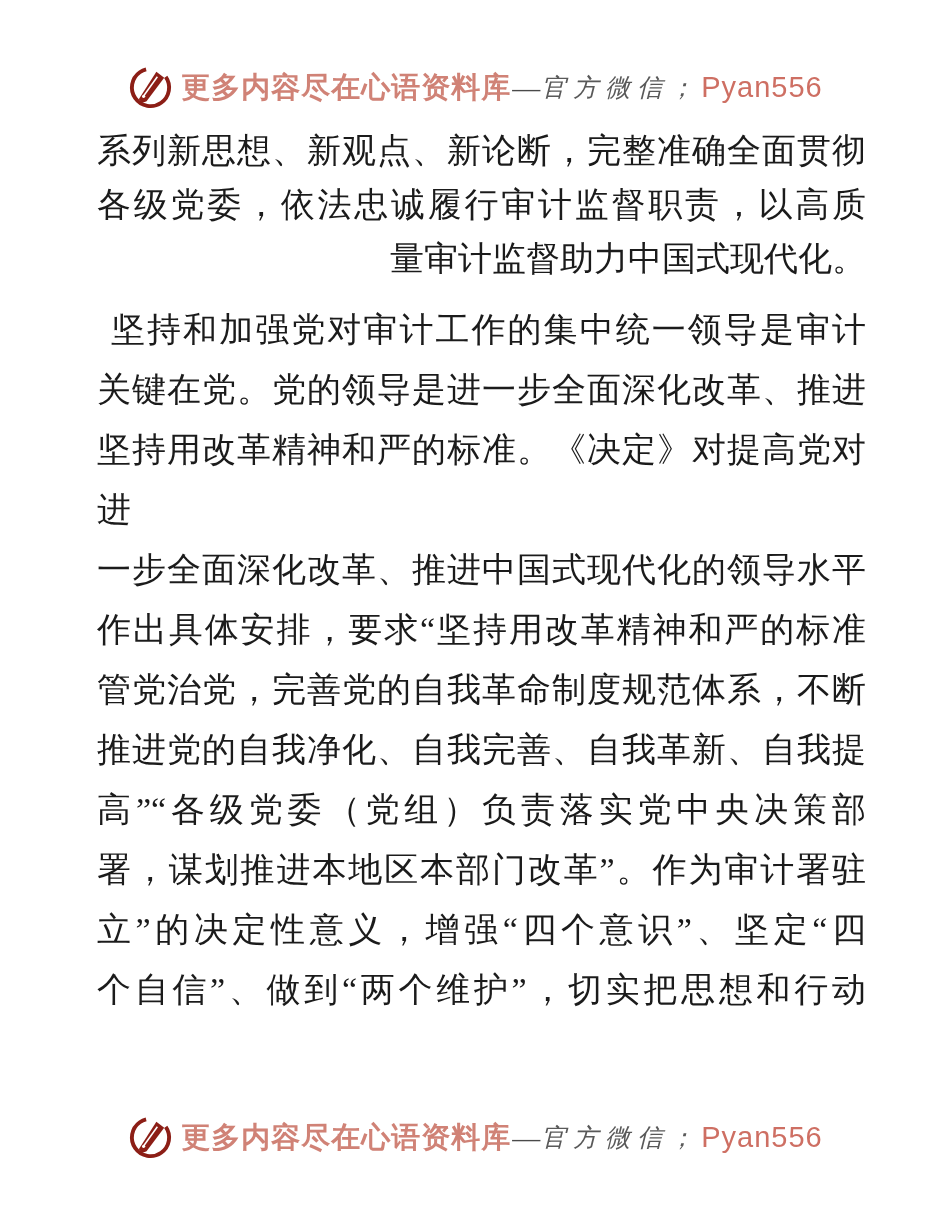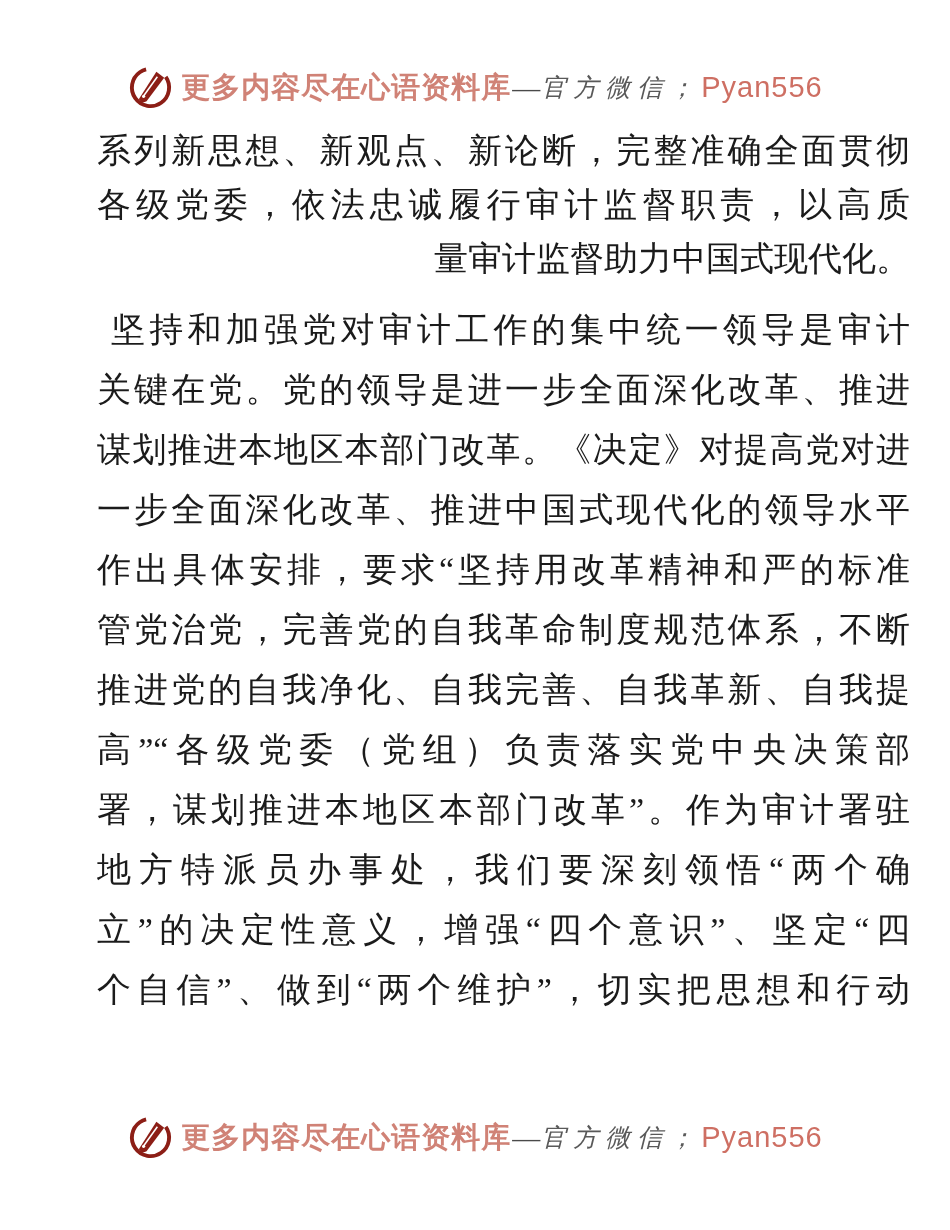--- a/index.html
+++ b/index.html
@@ -62,21 +62,21 @@
     letter-spacing:1px;
     white-space:nowrap;
   }
   
   .doc-body{
     position:absolute;
     top:124px;
     left:0;
     width:950px;
     padding-left:97px;
-    padding-right:40px;
+    padding-right:84px;
     color:var(--ink);
   }
   .paragraph{display:block;}
   .para-0 .line{line-height:54px;text-align:right;}
   .para-1{margin-top:14px;}
   .para-1 .line{line-height:60px;}
   .line{
     font-size:34px;
     color:var(--ink);
   }
@@ -109,28 +109,27 @@
 
 <div class="doc-body" id="doc-body">
     <div class="paragraph para-0">
       <div class="line just">系列新思想、新观点、新论断，完整准确全面贯彻</div>
       <div class="line just">各级党委，依法忠诚履行审计监督职责，以高质</div>
       <div class="line">量审计监督助力中国式现代化。</div>
     </div>
     <div class="paragraph para-1">
       <div class="line just indent">坚持和加强党对审计工作的集中统一领导是审计</div>
       <div class="line just">关键在党。党的领导是进一步全面深化改革、推进</div>
-      <div class="line just">谋划推进本地区本部门改革。《决定》对提高党对进</div>
+      <div class="line just">坚持用改革精神和严的标准。《决定》对提高党对进</div>
       <div class="line just">一步全面深化改革、推进中国式现代化的领导水平</div>
       <div class="line just">作出具体安排，要求“坚持用改革精神和严的标准</div>
       <div class="line just">管党治党，完善党的自我革命制度规范体系，不断</div>
       <div class="line just">推进党的自我净化、自我完善、自我革新、自我提</div>
       <div class="line just">高”“各级党委（党组）负责落实党中央决策部</div>
       <div class="line just">署，谋划推进本地区本部门改革”。作为审计署驻</div>
-      <div class="line just">地方特派员办事处，我们要深刻领悟“两个确</div>
       <div class="line just">立”的决定性意义，增强“四个意识”、坚定“四</div>
       <div class="line just">个自信”、做到“两个维护”，切实把思想和行动</div>
     </div>
   </div>
 
 <div class="watermark footer">
   <span class="wm-logo">
     <svg viewBox="0 0 48 48" aria-hidden="true">
       <circle cx="24" cy="24" r="19" fill="none" stroke="var(--logo)" stroke-width="4" stroke-dasharray="96 24" transform="rotate(-35 24 24)"></circle>
       <path d="M12 36 L30 8 L38 14 L20 38 Q15 41 12 36 Z" fill="var(--logo)"></path>

